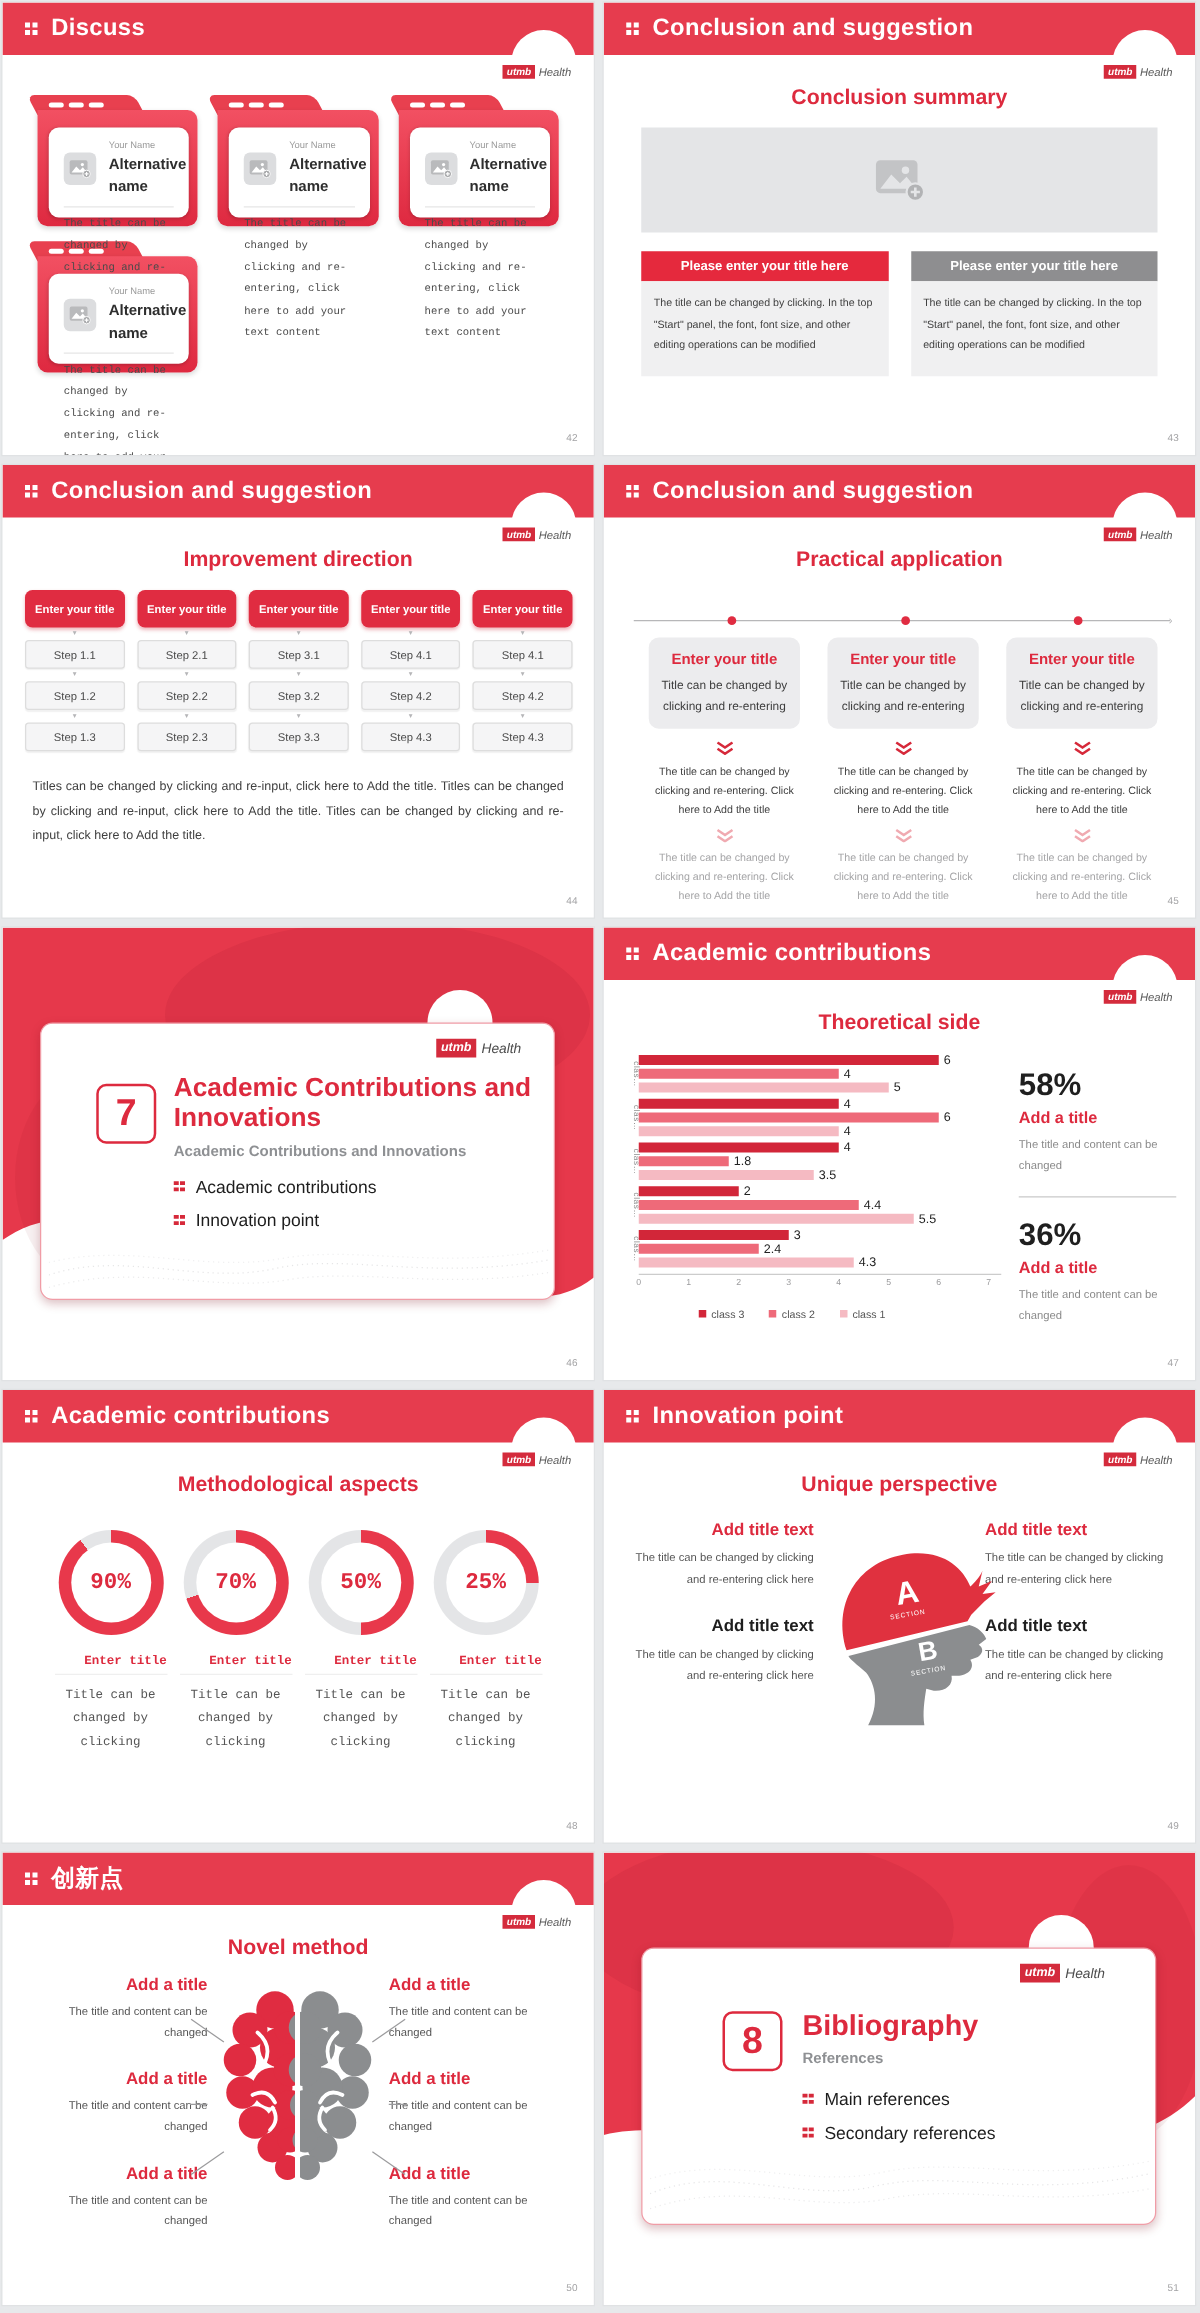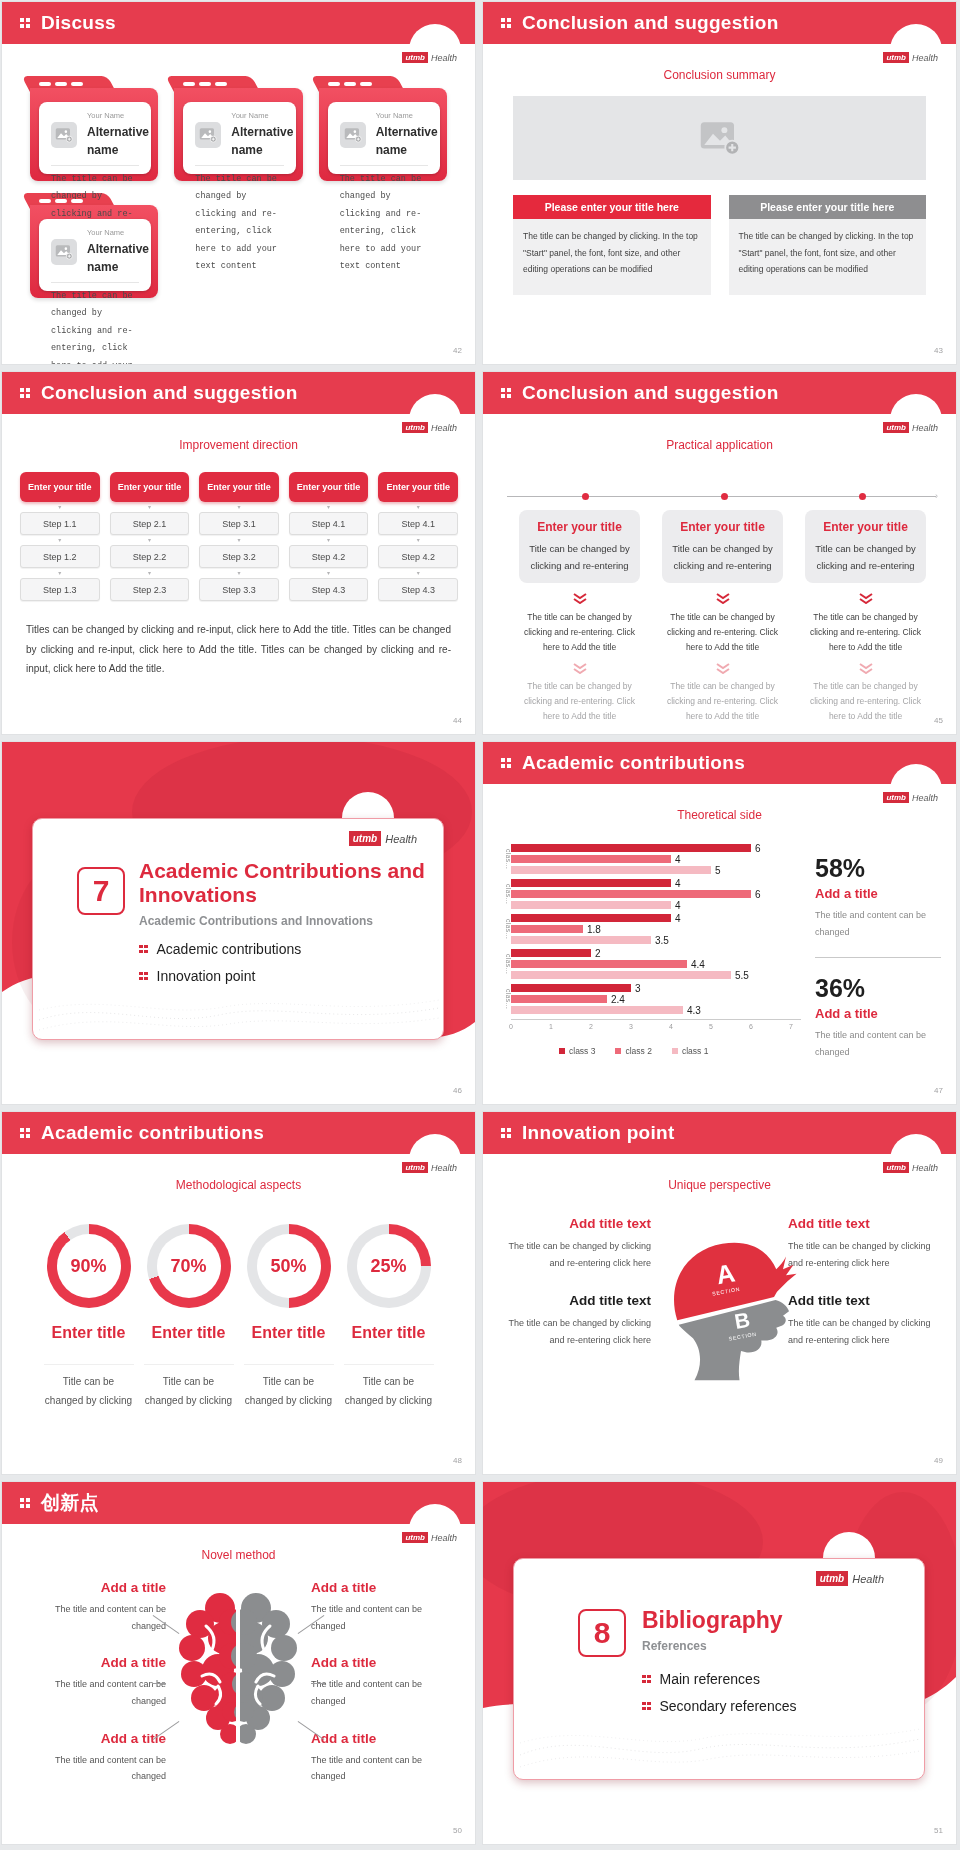--- a/index.html
+++ b/index.html
@@ -10,21 +10,21 @@
   
   .shead{height:42px;background:#e63c4e;display:flex;align-items:center;padding:0 18px;position:relative;z-index:2;text-align:right;}
   .htitle{color:#fff;font-size:19px;font-weight:bold;letter-spacing:.3px;}
   .hdots{display:grid;grid-template-columns:4px 4px;gap:2px;margin-right:11px;}
   .hdots i{width:4px;height:4px;background:#fff;display:block;}
   .notch{position:absolute;top:22px;right:14px;width:52px;height:52px;border-radius:50%;background:#fff;z-index:3;}
   .logo{position:absolute;top:50px;right:18px;display:flex;align-items:center;gap:3px;z-index:4;}
   .logo .lbox{background:#d42b3c;color:#fff;font-style:italic;font-weight:bold;padding:1px 3px;font-size:8px;}
   .logo .ltxt{color:#5a5a5a;font-size:9px;}
   .pnum{position:absolute;bottom:9px;right:13px;font-size:8px;color:#a3a3a5;z-index:5;}
-  .stitle{color:#dd2a3e;font-weight:normal;font-size:12px;text-align:center;margin-top:24px;}
+  .stitle{color:#dd2a3e;font-weight:bold;font-size:17px;text-align:center;margin-top:24px;}
 
   
   .fgrid{position:absolute;left:28px;right:28px;top:74px;display:grid;grid-template-columns:1fr 1fr 1fr;gap:12px 16px;}
   .folder{position:relative;height:105px;}
   .ftab{position:absolute;top:0;left:0;width:86px;height:16px;background:#e8404f;border-radius:6px 6px 0 0;transform:skewX(28deg);transform-origin:bottom left;}
   .fdash{position:absolute;top:6px;left:9px;display:flex;gap:4px;z-index:2;}
   .fdash i{width:12px;height:3.5px;background:#fff;border-radius:2px;display:block;}
   .fbody{position:absolute;top:12px;left:0;right:0;bottom:0;background:linear-gradient(180deg,#f25062,#de2940);border-radius:0 8px 8px 8px;box-shadow:0 2px 4px rgba(0,0,0,.15);}
   .fcard{position:absolute;top:26px;left:9px;right:7px;bottom:7px;background:#fff;border-radius:8px;box-shadow:0 1px 3px rgba(0,0,0,.2);padding:9px 12px 6px;z-index:2;}
   .frow{display:flex;align-items:center;}
@@ -94,25 +94,25 @@
   .clegend{display:flex;gap:20px;margin:10px 0 0 60px;}
   .clegend .li{display:flex;align-items:center;gap:4px;font-size:8.5px;color:#555;}
   .clegend .sw{width:6px;height:6px;display:block;}
   .statcol{position:absolute;left:332px;top:112px;width:126px;}
   .statval{font-size:25px;font-weight:bold;color:#1f1f1f;}
   .stattitle{font-size:13px;font-weight:bold;color:#dd2a3e;margin-top:3px;}
   .statbody{font-size:9px;color:#8a8a8a;line-height:1.9;margin-top:6px;}
   .statdiv{border-top:1px solid #c9c9c9;margin:16px 0;}
 
   
-  .donutrow{position:absolute;top:112px;left:0;right:0;display:flex;justify-content:center;gap:10px;}
+  .donutrow{position:absolute;top:112px;left:0;right:0;display:flex;justify-content:center;gap:10px;font-family:Liberation Mono, monospace;}
   .dcell{width:90px;text-align:center;}
   .donut{position:relative;width:84px;height:84px;border-radius:50%;margin:0 auto;}
   .dhole{position:absolute;inset:10px;background:#fff;border-radius:50%;display:flex;align-items:center;justify-content:center;font-size:18px;font-weight:bold;color:#dd2a3e;}
-  .dtitle{font-size:16px;font-weight:bold;color:#dd2a3e;margin-top:16px;padding-bottom:22px;border-bottom:1px solid #efefef;}
+  .dtitle{font-size:10px;font-weight:bold;color:#dd2a3e;margin-top:16px;padding-bottom:4px;border-bottom:1px solid #efefef;text-align:right;}
   .dbody{font-size:10px;color:#555;line-height:1.9;margin-top:7px;}
 
   
   .htcol{position:absolute;top:104px;width:152px;}
   .htcol.left{left:16px;text-align:right;}
   .htcol.right{right:16px;text-align:left;}
   .htitem{margin-bottom:22px;}
   .htitem .t{font-size:13.5px;font-weight:bold;color:#1e1e1e;margin-bottom:7px;}
   .htitem.red .t{color:#dd2a3e;}
   .htitem .b{font-size:9px;color:#555;line-height:1.85;}

